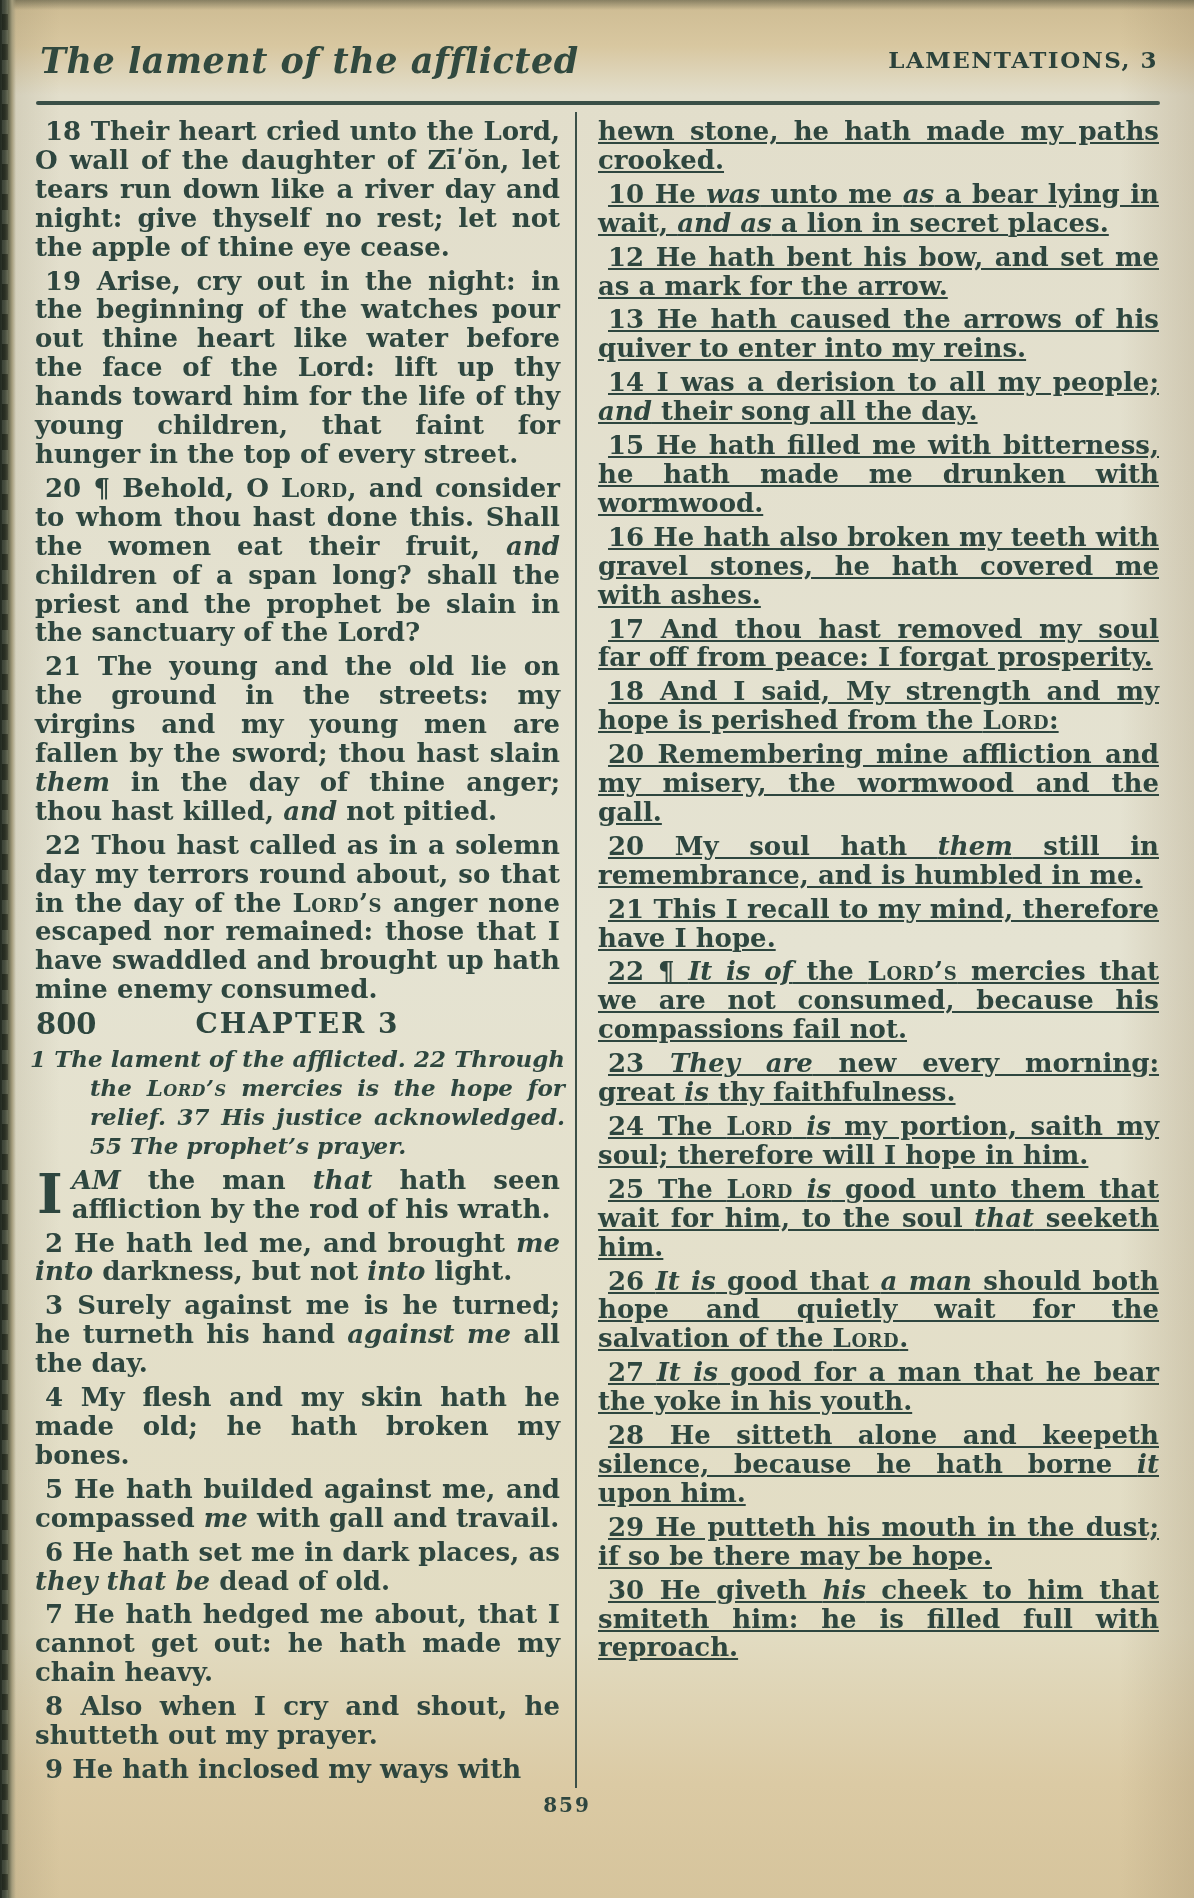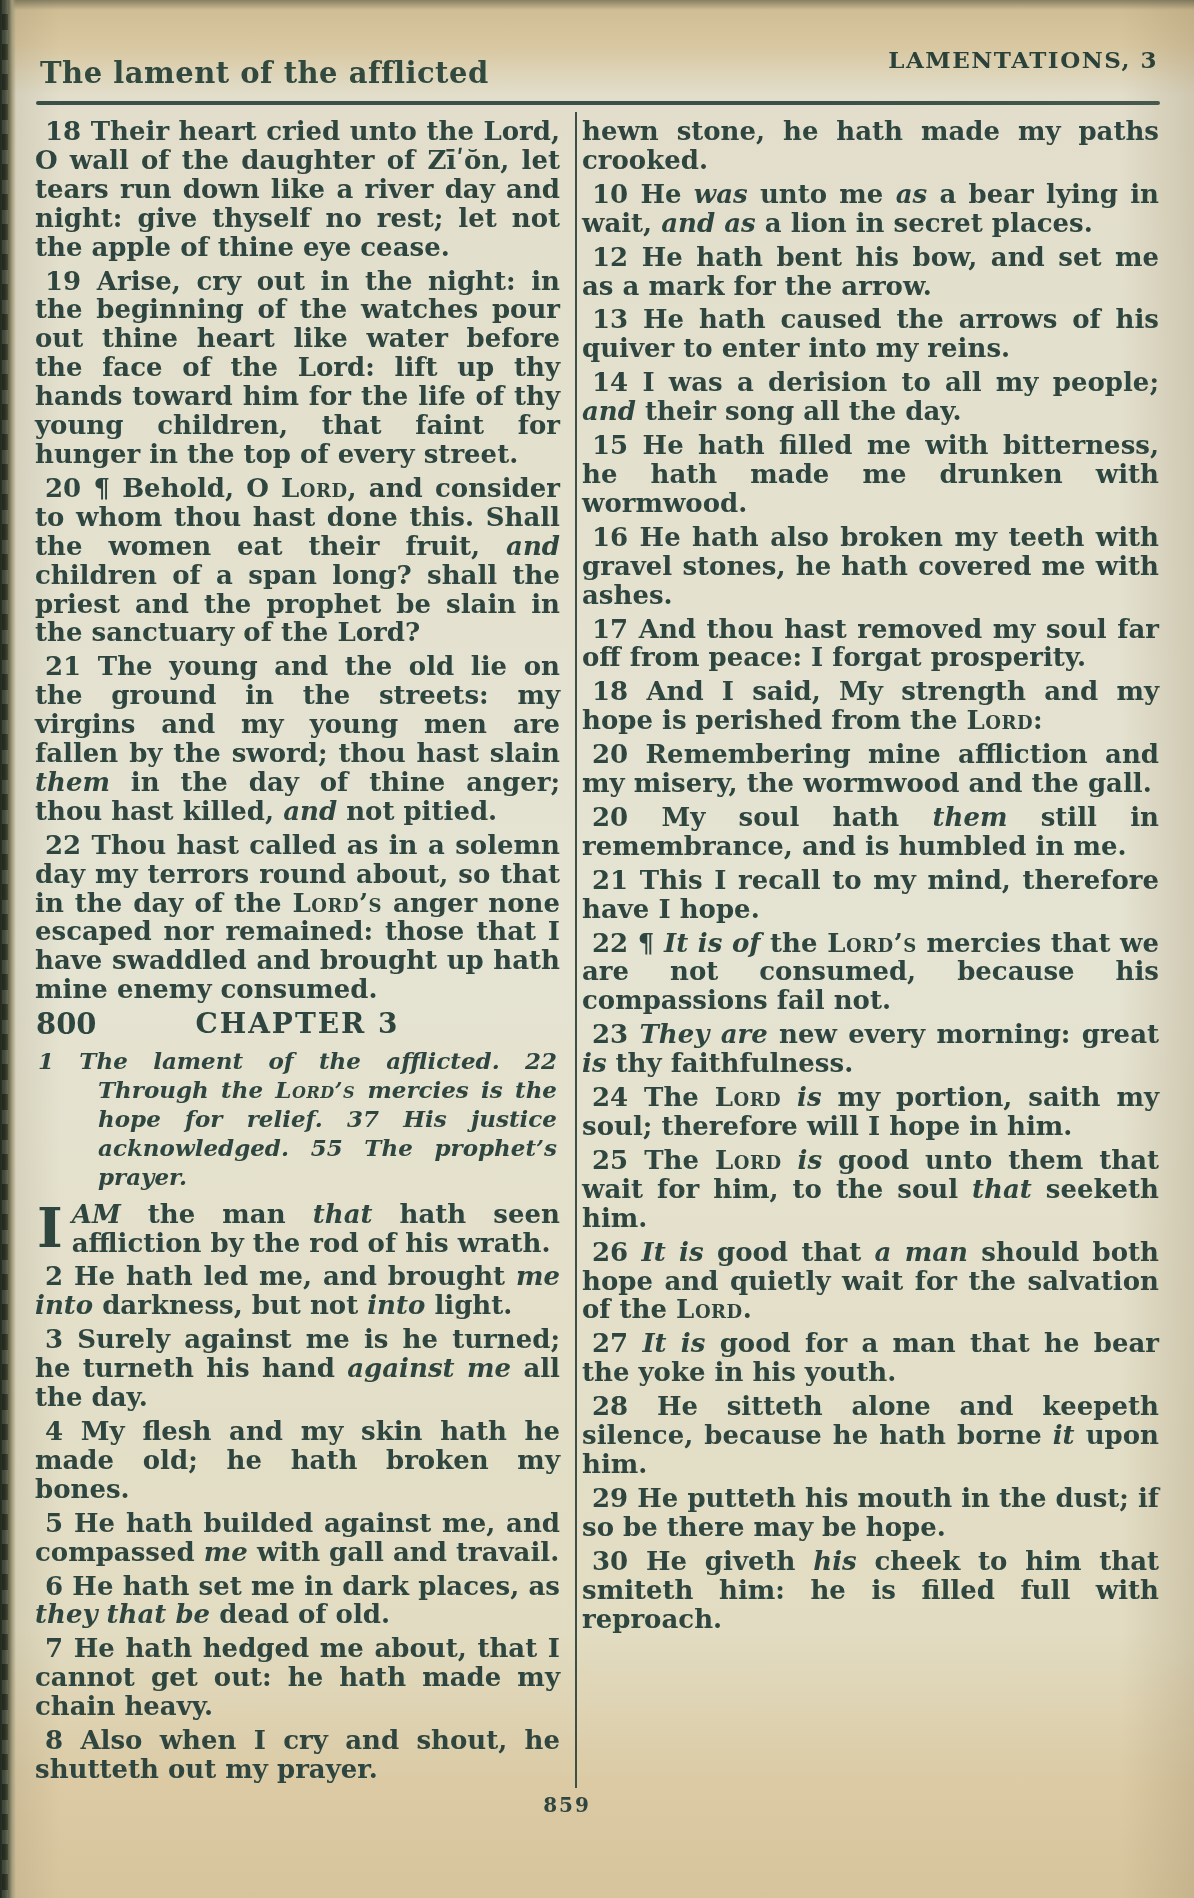--- a/index.html
+++ b/index.html
@@ -21,22 +21,22 @@
     color:var(--ink);
   }
   .top-edge{position:absolute;left:0;top:0;right:0;height:10px;
     background:linear-gradient(180deg, rgba(50,55,40,0.45), rgba(50,55,40,0) 100%);}
   .binding-edge{position:absolute;left:0;top:0;bottom:0;width:16px;
     background:linear-gradient(90deg,#232a22 0,#39402f 5px,#6c6d55 9px,#a49c7c 12px,rgba(164,156,124,0) 16px);}
   .binding-edge:after{content:"";position:absolute;left:2px;top:0;bottom:0;width:6px;
     background:repeating-linear-gradient(180deg, rgba(255,255,255,0.08) 0 14px, rgba(0,0,0,0.25) 14px 30px);}
 
   .runhead{
-    position:absolute;left:40px;top:56px;
-    font-weight:600;font-size:29px;letter-spacing:0.5px;
+    position:absolute;left:40px;top:40px;
+    font-style:italic;font-weight:600;font-size:35px;letter-spacing:0.5px;
     color:#31493f;
   }
   .booktitle{
     position:absolute;right:36px;top:46px;
     font-weight:700;font-size:23px;letter-spacing:1.5px;
     color:#2b423b;
   }
   .rule{
     position:absolute;left:36px;right:34px;top:101px;height:4px;
     background:linear-gradient(90deg,#3a4f47 0 70%, #47594f 100%);
@@ -45,34 +45,34 @@
 
   .cols{
     position:absolute;left:30px;top:112px;width:1134px;height:1680px;
     display:flex;overflow:hidden;
     font-size:26px;line-height:28.9px;font-weight:700;
     color:var(--ink);
   }
   .col{overflow:hidden;}
   .col-left{flex:0 0 535px;padding-right:6px;}
   .divider{flex:0 0 2px;background:#3c5048;height:1676px;margin:0 0 0 4px;}
-  .col-right{flex:1;padding-left:0;}
+  .col-right{flex:1;padding-left:16px;text-decoration:underline;}
 
   p.verse{margin:5px;text-indent:10px;text-align:justify;}
   p.verse.cont{text-indent:0;}
   p.verse.has-drop{text-indent:0;}
   .it{font-style:italic;}
   .sc{font-variant:small-caps;letter-spacing:0.5px;}
   .dropcap{float:left;font-size:55px;line-height:49px;padding:3px 9px 0 2px;font-weight:700;}
 
   .ch-head{position:relative;text-align:center;margin:6px;line-height:28.9px;
     font-weight:700;font-size:28px;letter-spacing:2px;}
   .ch-num{position:absolute;left:0;top:0;font-size:29px;letter-spacing:0;}
   p.summary{
-    margin:8px;font-size:23px;line-height:28.9px;font-style:italic;font-weight:600;
+    margin:0;font-size:23px;line-height:28.9px;font-style:italic;font-weight:600;
     padding-left:60px;text-indent:-60px;text-align:justify;
   }
 
   .pageno{
     position:absolute;left:567px;top:1793px;transform:translateX(-50%);
     font-weight:700;font-size:20px;letter-spacing:2px;
   }
 </style>
 </head>
 <body>

